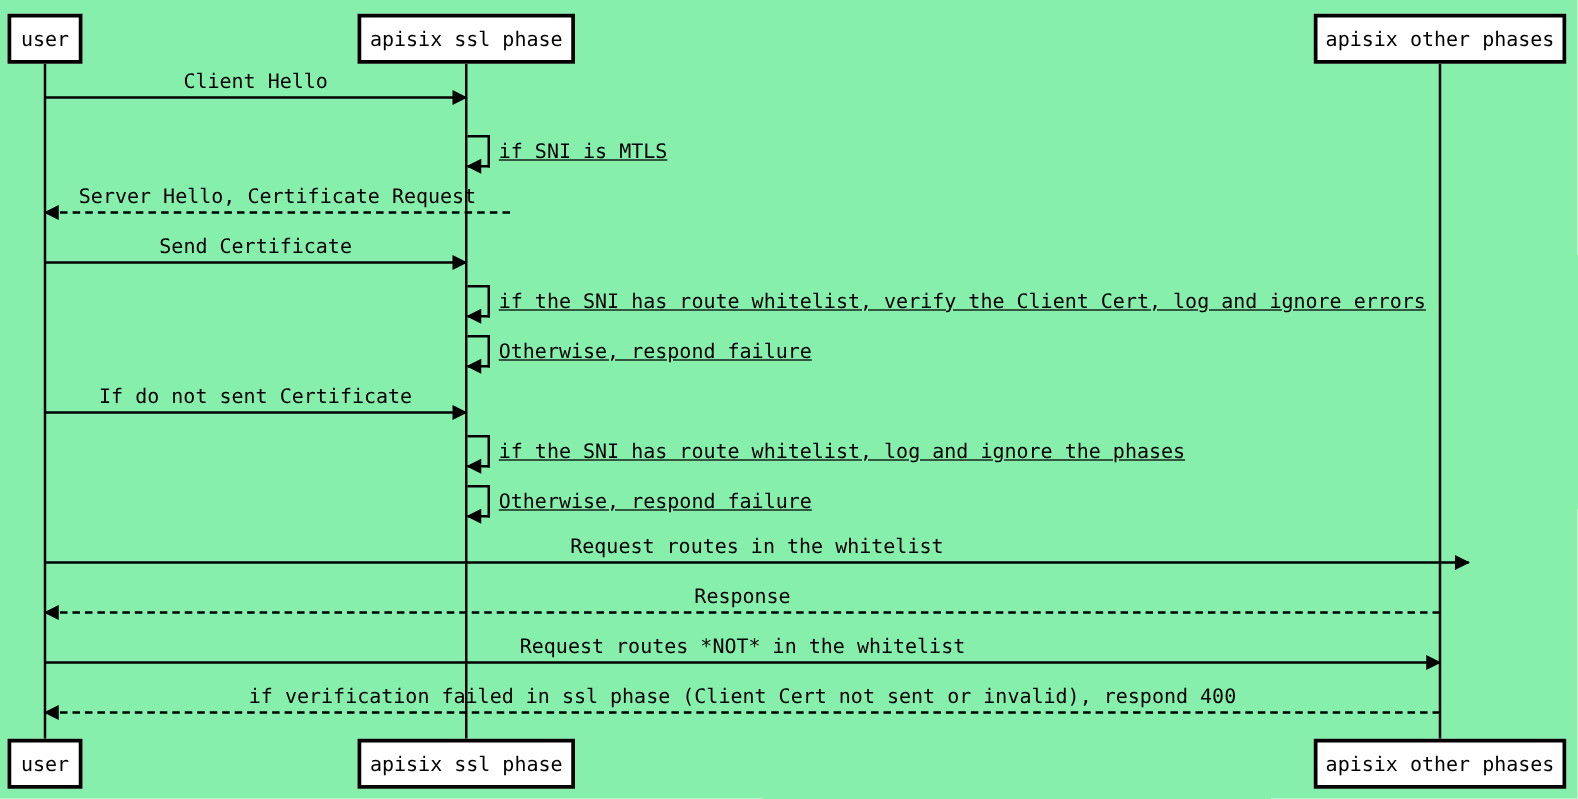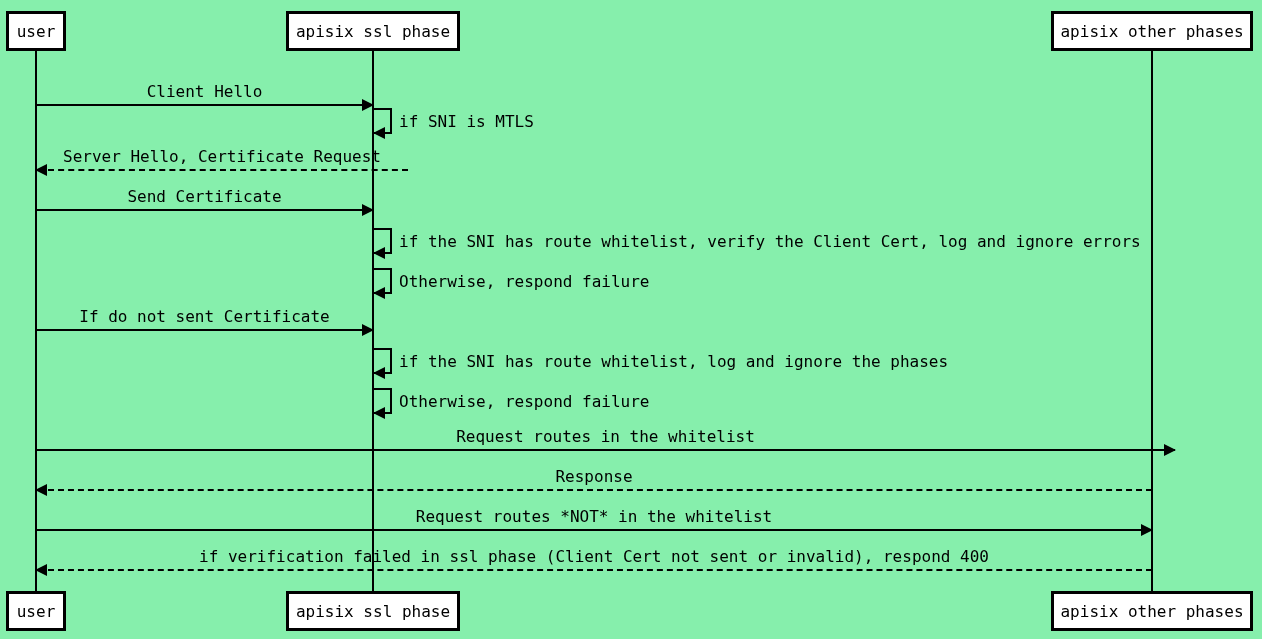--- a/index.html
+++ b/index.html
@@ -79,20 +79,21 @@
     border-top: 6px solid transparent;
     border-bottom: 6px solid transparent;
     border-right: 12px solid #000000;
   }
   .loop-label {
     position: absolute;
     left: 25px; top: 50%;
     transform: translateY(-50%);
     white-space: nowrap;
     line-height: 17px;
+    text-decoration: underline;
   }
 </style>
 </head>
 <body>
 
 <div class="canvas">
 
   <div class="lifeline" style="left:35px"></div>
   <div class="lifeline" style="left:372px"></div>
   <div class="lifeline" style="left:1151px"></div>
@@ -110,21 +111,21 @@
   <div class="actor" style="left:6px; top:591px; width:60px">
     <span>user</span>
   </div>
   <div class="actor" style="left:286px; top:591px; width:174px">
     <span>apisix ssl phase</span>
   </div>
   <div class="actor" style="left:1051px; top:591px; width:202px">
     <span>apisix other phases</span>
   </div>
 
-  <div class="msg" style="left:36px; top:80px; width:337px">
+  <div class="msg" style="left:36px; top:53px; width:337px">
     <div class="msg-label">Client Hello</div>
     <div class="msg-line"></div>
     <div class="arrow-right"></div>
   </div>
 
   <div class="selfloop" style="top:108px">
     <div class="loop-shape"></div>
     <div class="loop-arrow"></div>
     <div class="loop-label">if SNI is MTLS</div>
   </div>

